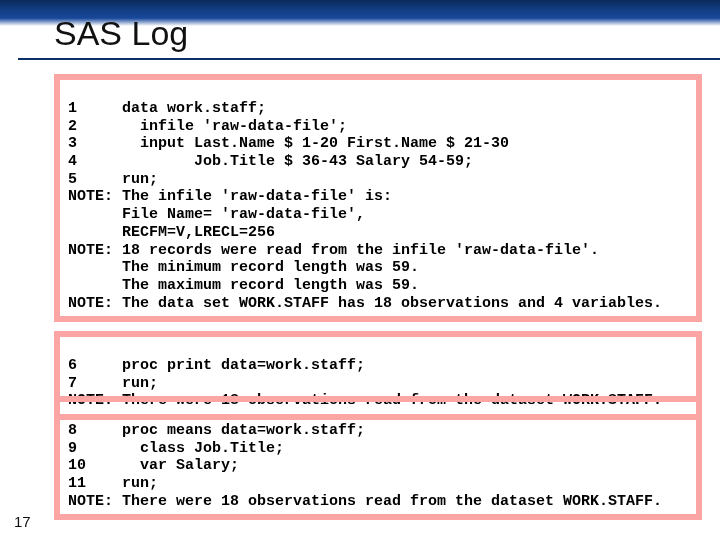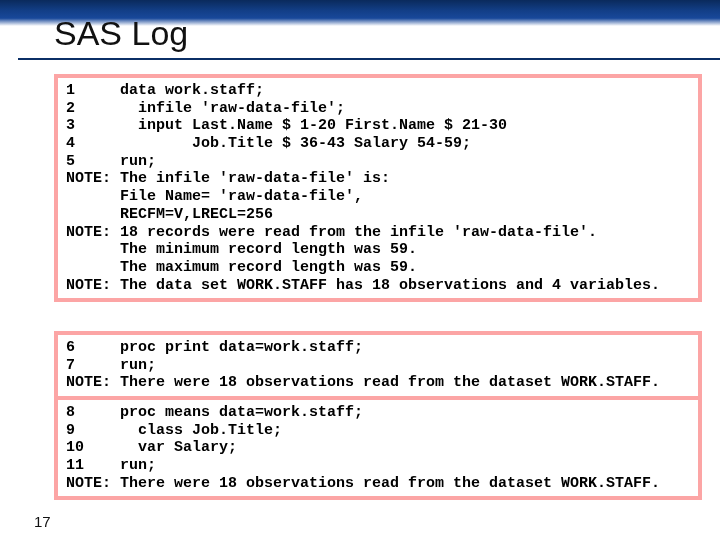--- a/index.html
+++ b/index.html
@@ -38,41 +38,40 @@
     position: absolute;
     top: 58px;
     left: 18px;
     right: 0;
     height: 2px;
     background: #0b2f66;
   }
   .code-box {
     position: absolute;
     left: 54px;
-    border: 4px solid #fca5a5;
+    border: 6px solid #fca5a5;
     box-sizing: border-box;
-    padding: 4px 8px 4px 8px;
+    padding: 20px 8px 4px 8px;
     font-family: "Courier New", Courier, monospace;
     font-size: 15px;
     line-height: 1.18;
     color: #000000;
     white-space: pre;
     font-weight: bold;
     letter-spacing: 0px;
   }
   #box1 { top: 74px;  width: 648px; }
   #box2 { top: 331px; width: 648px; }
   #box3 { top: 396px; width: 648px; }
   .slide-number {
     position: absolute;
     left: 14px;
     bottom: 10px;
     font-size: 15px;
     color: #111111;
-    margin-left: 20px;
   }
 </style>
 </head>
 <body>
 
 <div class="slide">
   <div class="header-band"></div>
   <div class="title">SAS Log</div>
   <div class="title-underline"></div>
 

